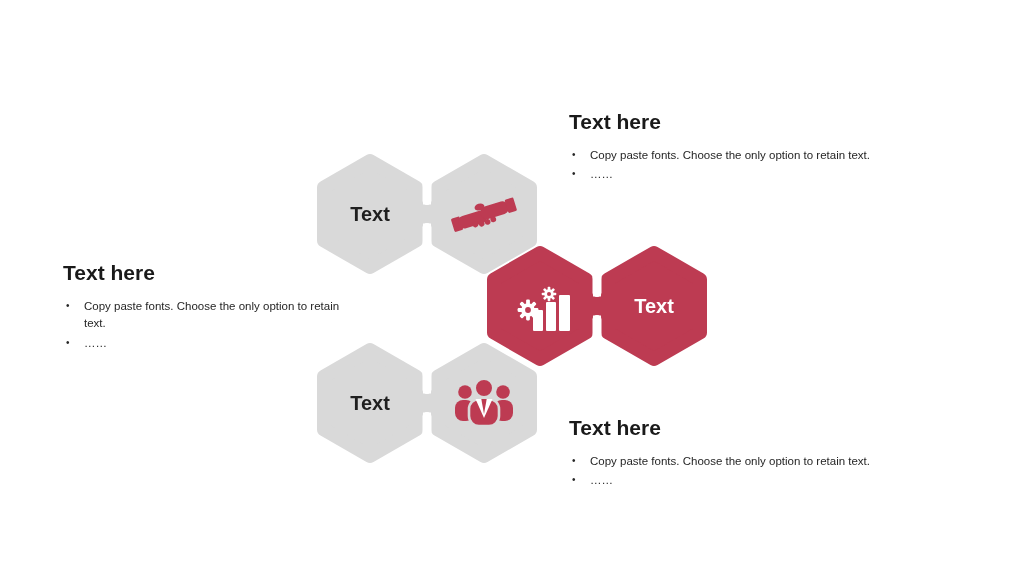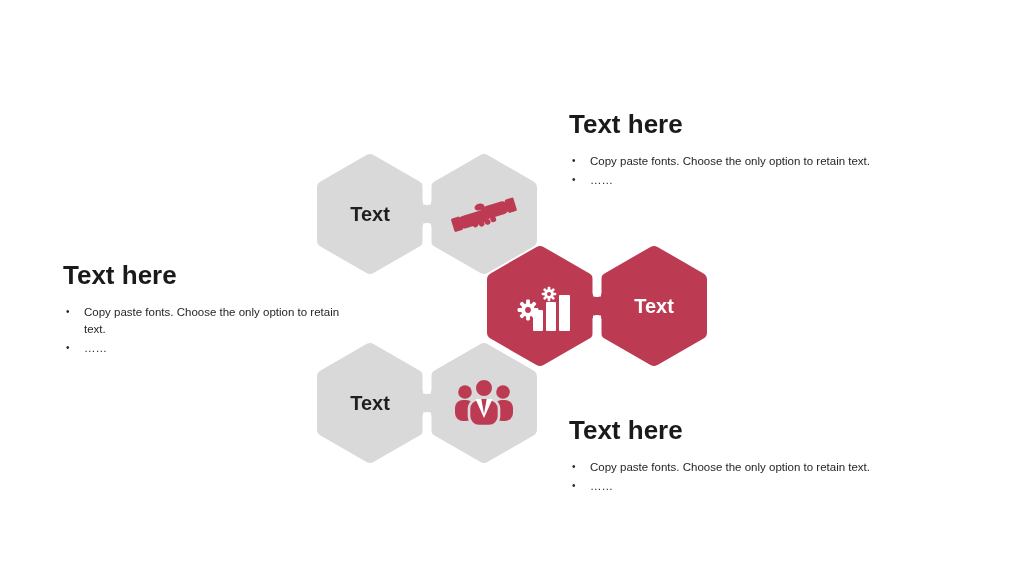--- a/index.html
+++ b/index.html
@@ -23,21 +23,21 @@
   .gear-hole{fill:var(--red);}
   .outlined{stroke:var(--gray);stroke-width:2.6;}
   .shirt{fill:var(--white);stroke:none;}
   .tie{fill:var(--red);stroke:none;}
 
   .hex-label{font-family:"Liberation Sans",sans-serif;font-size:20px;font-weight:bold;
              fill:#1f1f1f;text-anchor:middle;}
   .hex-label--white{fill:var(--white);}
 
   .tblock{position:absolute;}
-  .tblock h2{margin:0 0 13px 0;font-size:26px;font-weight:bold;color:var(--heading_text);line-height:1.15;}
+  .tblock h2{margin:0 0 13px 0;font-size:21px;font-weight:bold;color:var(--heading_text);line-height:1.15;}
   .tblock ul{list-style:none;margin:0;padding:0;}
   .tblock li{display:flex;align-items:flex-start;font-size:11.5px;color:var(--body_text);
              line-height:1.5;margin-bottom:2px;}
   .dot{flex:0 0 21px;width:21px;font-size:10px;padding-left:3px;box-sizing:border-box;}
 </style>
 </head>
 <body>
 
 <div class="slide">
 

